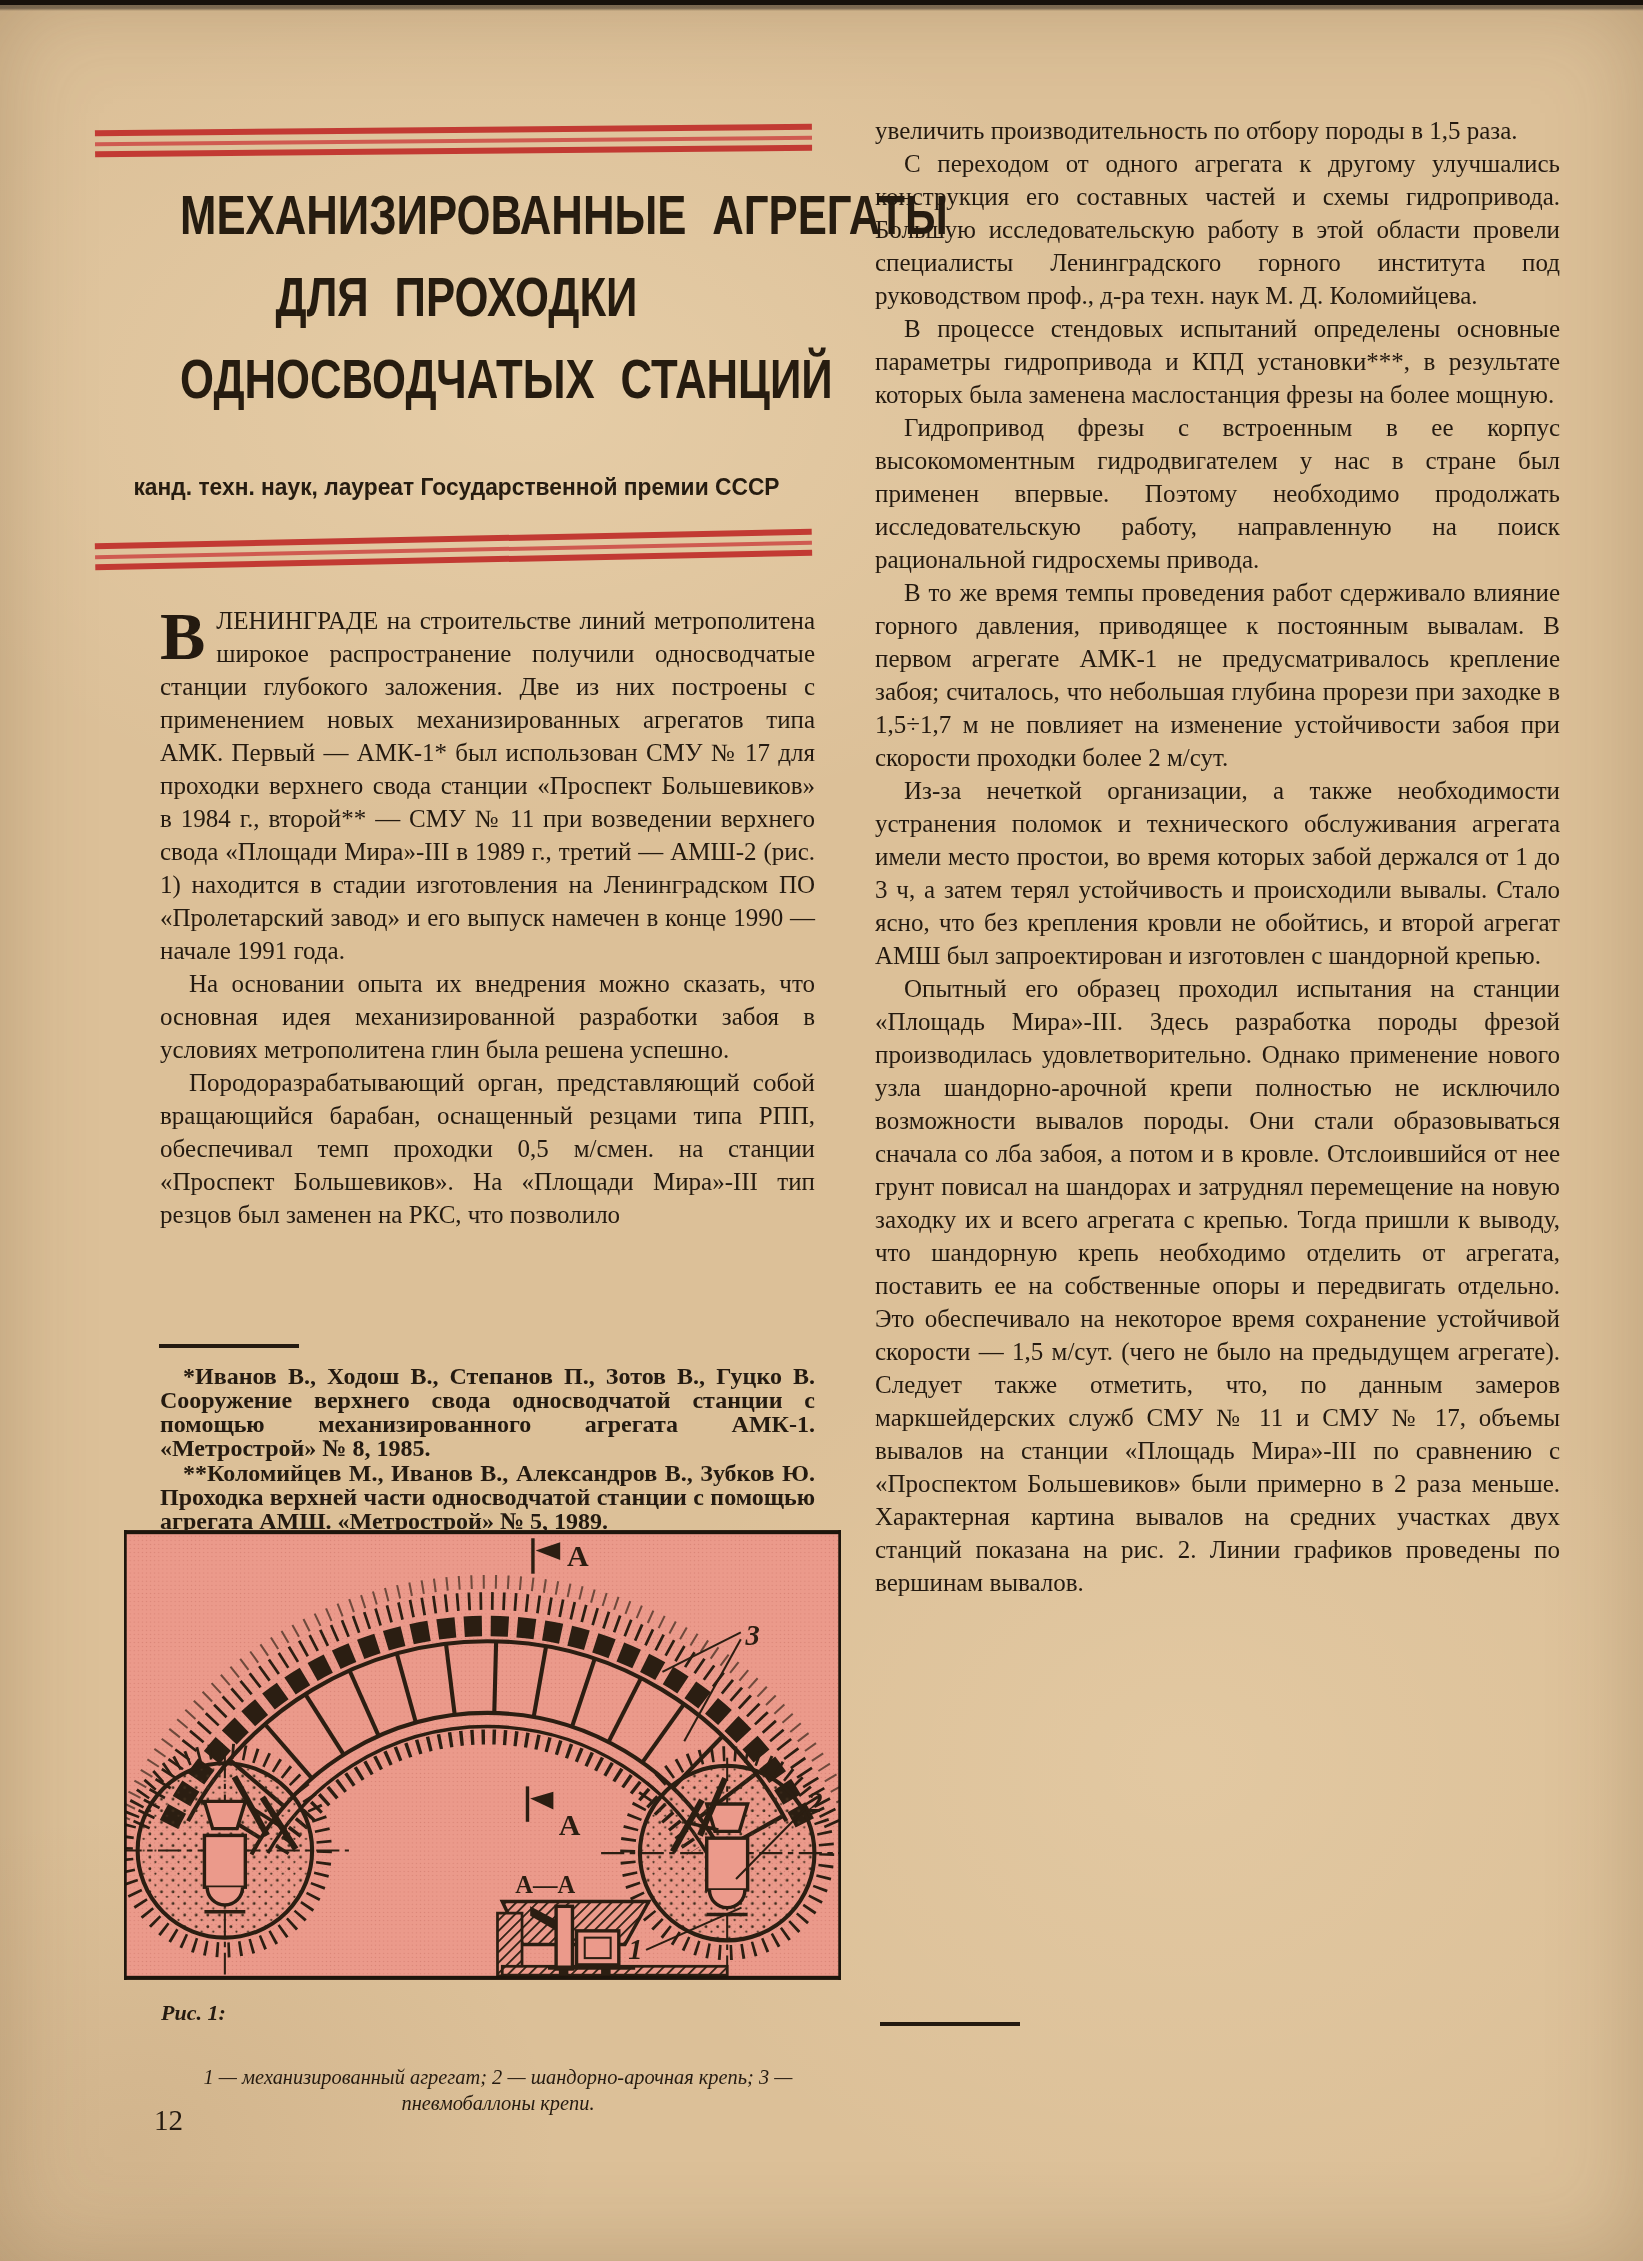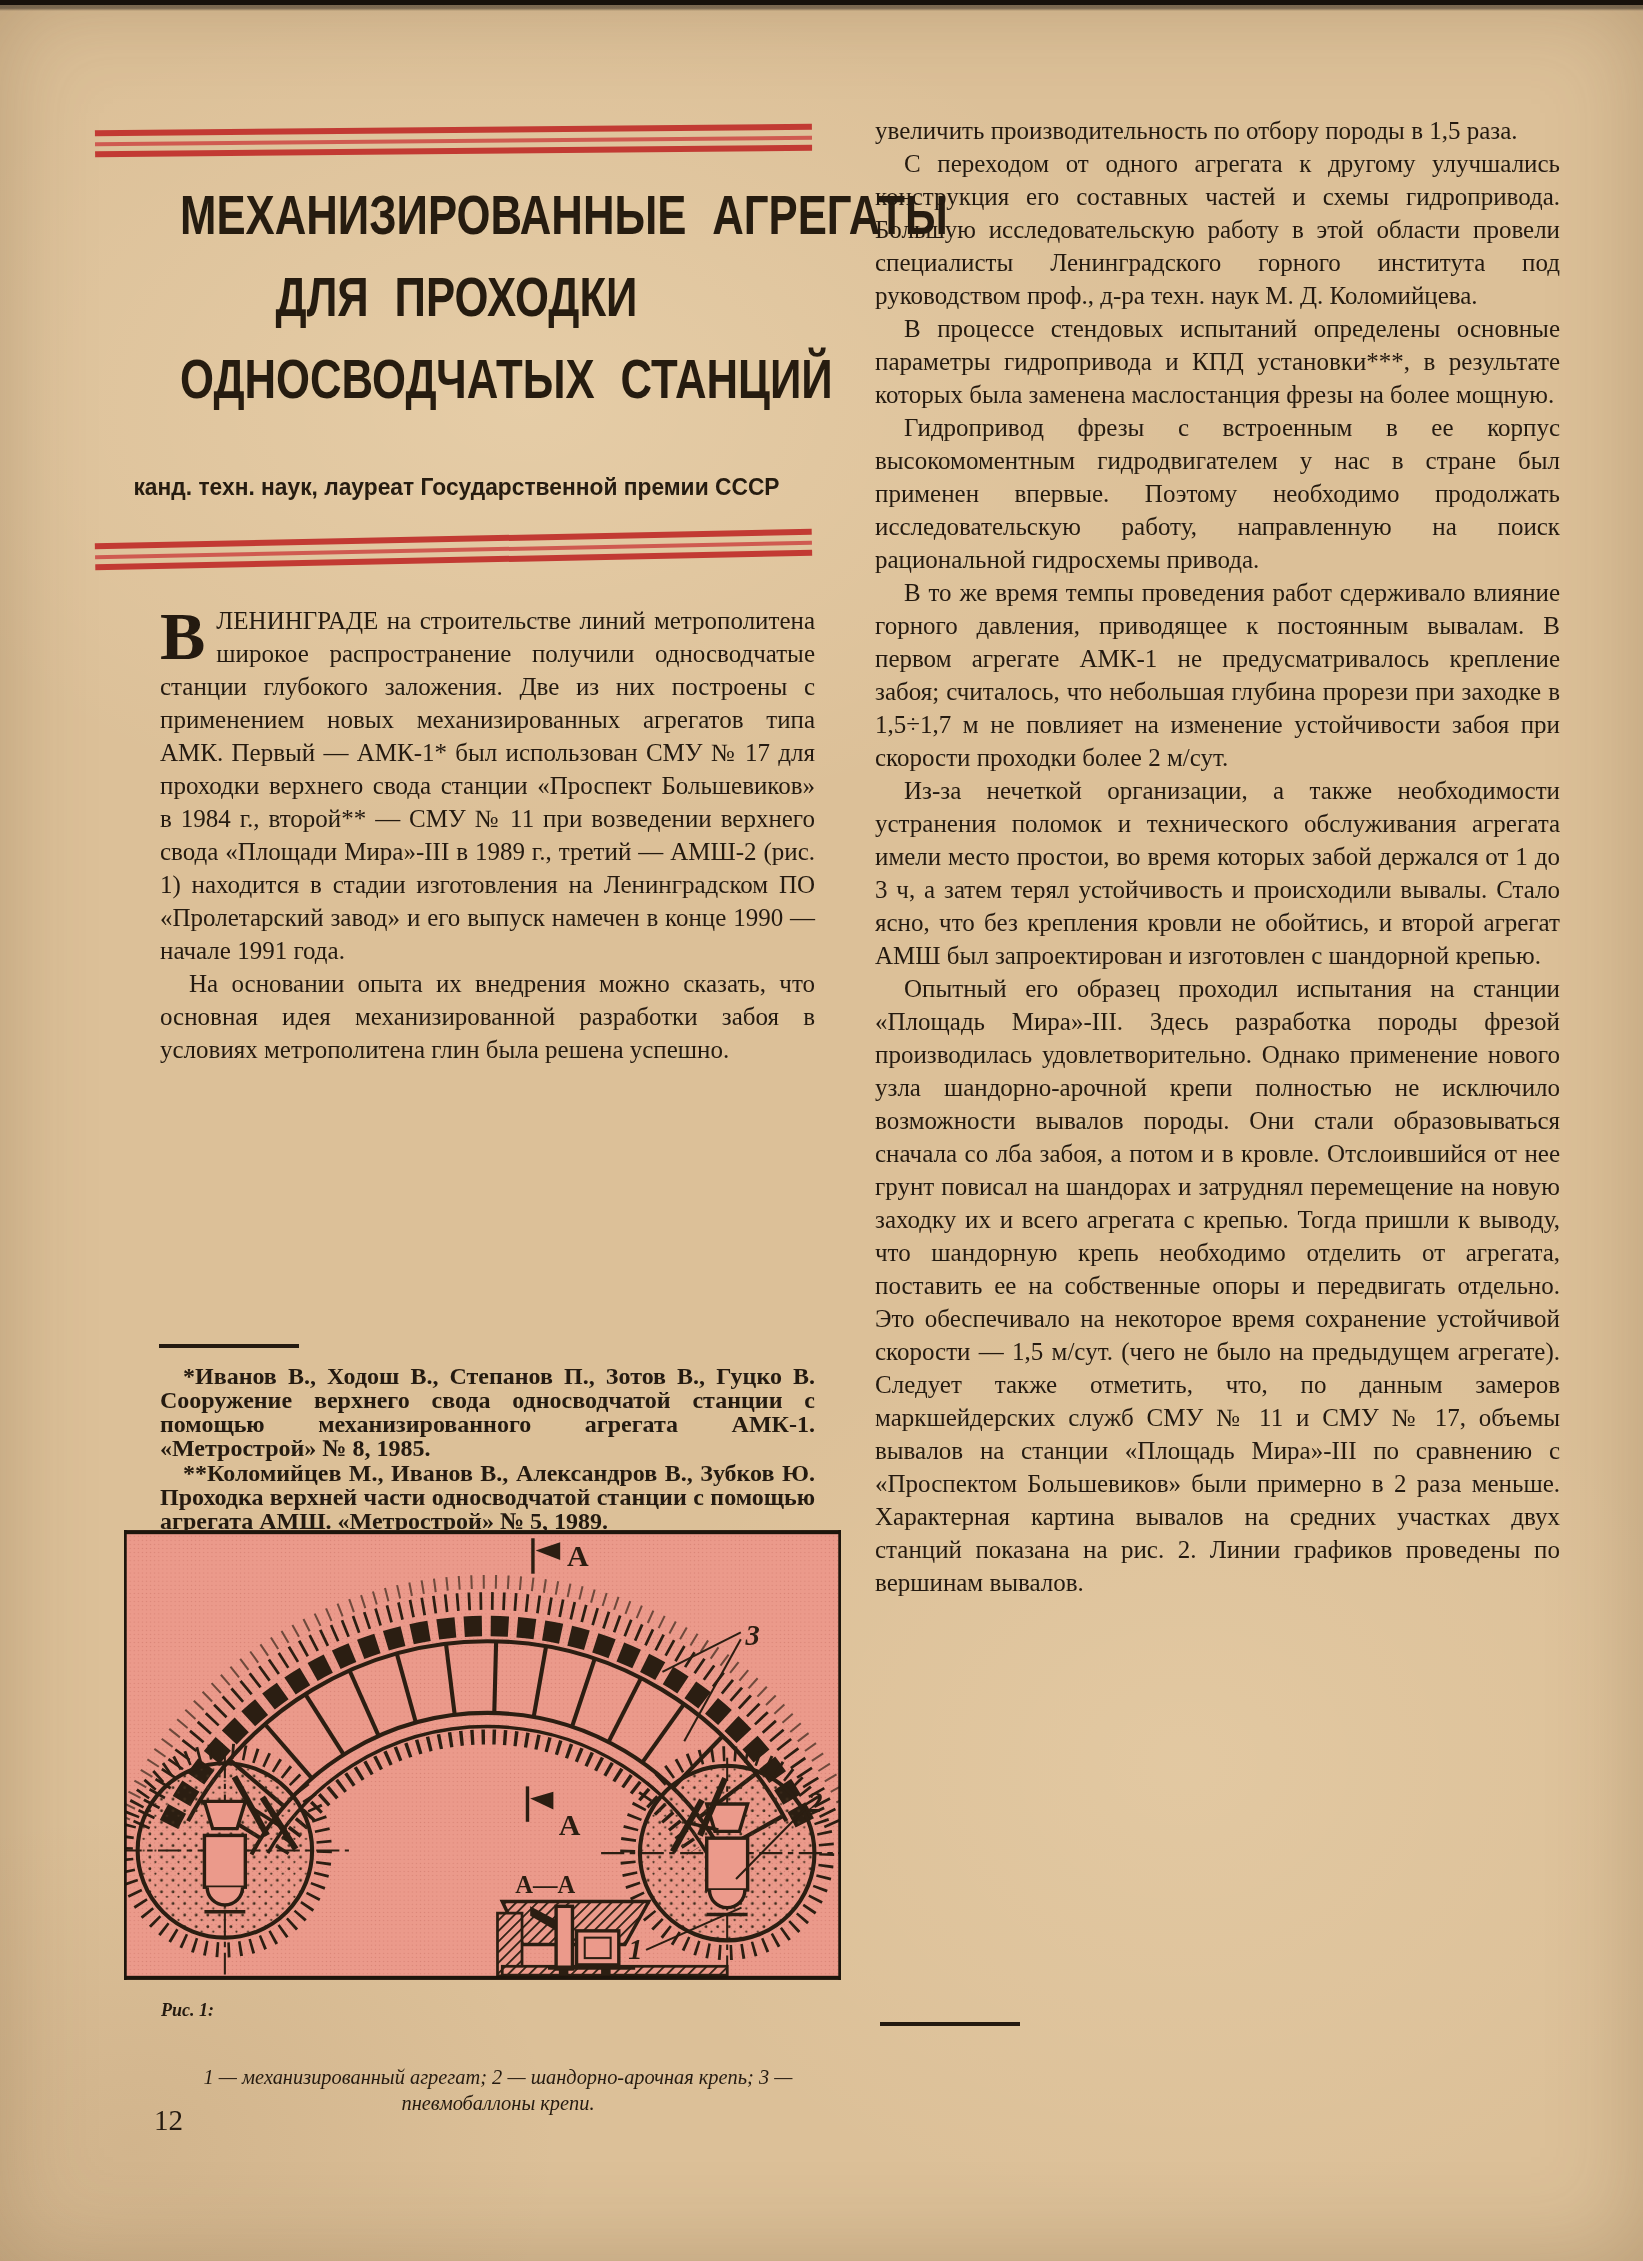--- a/index.html
+++ b/index.html
@@ -50,21 +50,21 @@
   .fn-rule{height:4.1px;background:#241a10;}
   .fn-rule-left{left:159px;top:1344px;width:140px;}
   .fn-rule-right{left:880px;top:2022px;width:140px;}
   .footnotes{font-size:24px;line-height:24px;font-weight:700;text-align:justify;}
   .footnotes p{margin:0 0 1.4px 0;text-indent:23px;}
   .footnotes-left{left:160px;top:1364px;width:655px;}
   .footnote-right{left:882px;top:2044px;width:681px;}
   
   .figure{left:124px;top:1530px;width:717px;height:450px;background:#eb9a8b;}
   .figure svg{display:block;}
-  .caption-label{left:161px;top:2000px;font-size:18px;font-weight:700;font-style:italic;text-align:center;}
+  .caption-label{left:161px;top:2000px;font-size:22px;font-weight:700;font-style:italic;text-align:center;}
   .caption-text{left:161px;top:2036px;width:674px;font-size:20.4px;line-height:26px;
     font-weight:400;font-style:italic;text-align:center;margin-top:28px;}
   .pageno{left:154px;top:2104px;font-size:29px;font-weight:400;}
 </style>
 </head>
 <body>
 
 <div class="page">
   <div class="scan-top"></div>
 
@@ -84,20 +84,21 @@
 
   <div class="abs rule rule-bottom">
     <div class="r1"></div>
     <div class="r2"></div>
     <div class="r3"></div>
   </div>
 
   <div class="abs col col-left">
     <p class="noindent"><span class="dropcap">В</span><span>ЛЕНИНГРАДЕ на строительстве линий метрополитена широкое распространение получили односводчатые станции глубокого заложения. Две из них построены с применением новых механизированных агрегатов типа АМК. Первый — АМК-1* был использован СМУ № 17 для проходки верхнего свода станции «Проспект Большевиков» в 1984 г., второй** — СМУ № 11 при возведении верхнего свода «Площади Мира»-III в 1989 г., третий — АМШ-2 (рис. 1) находится в стадии изготовления на Ленинградском ПО «Пролетарский завод» и его выпуск намечен в конце 1990 — начале 1991 года.</span></p>
     <p>На основании опыта их внедрения можно сказать, что основная идея механизированной разработки забоя в условиях метрополитена глин была решена успешно.</p>
+    <p>Породоразрабатывающий орган, представляющий собой вращающийся барабан, оснащенный резцами типа РПП, обеспечивал темп проходки 0,5 м/смен. на станции «Проспект Большевиков». На «Площади Мира»-III тип резцов был заменен на РКС, что позволило</p>
   </div>
 
   <div class="abs fn-rule fn-rule-left"></div>
   <div class="abs footnotes footnotes-left">
     <p>*Иванов В., Ходош В., Степанов П., Зотов В., Гуцко В. Сооружение верхнего свода односводчатой станции с помощью механизированного агрегата АМК-1. «Метрострой» № 8, 1985.</p>
     <p>**Коломийцев М., Иванов В., Александров В., Зубков Ю. Проходка верхней части односводчатой станции с помощью агрегата АМШ. «Метрострой» № 5, 1989.</p>
   </div>
 
   <div class="abs figure">
     <svg width="717" height="450" viewBox="0 0 1052 660" xmlns="http://www.w3.org/2000/svg">

